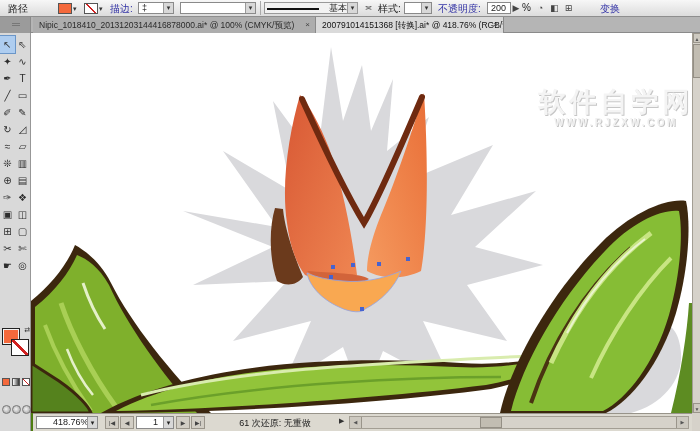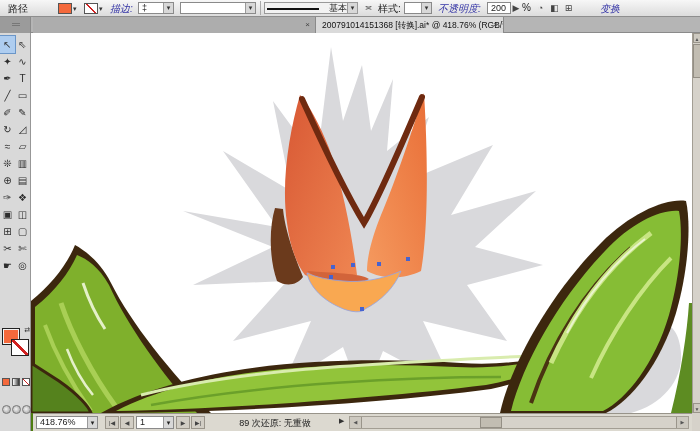--- a/index.html
+++ b/index.html
@@ -4,21 +4,21 @@
 <style>
   * { margin:0; padding:0; box-sizing:border-box; }
   html,body { width:700px; height:431px; overflow:hidden; }
   body { font-family:"Liberation Sans","DejaVu Sans",sans-serif; font-size:10px; color:#222; }
   #app { position:relative; width:700px; height:431px; background:#4d7c0f; overflow:hidden; }
 
   
   #controlbar { position:absolute; left:0; top:0; width:700px; height:17px;
     background:linear-gradient(#f7f7f7,#dcdcdc); border-bottom:1px solid #8e8e8e; }
   .cb-label { position:absolute; top:2px; font-size:10px; color:#1a1a1a; white-space:nowrap; }
-  .cb-link { color:#3434a6;font-style:italic; }
+  .cb-link { color:#3434a6; }
   .combo { position:absolute; top:2px; height:12px; background:#fff; border:1px solid #8a8a8a;
     font-size:9px; line-height:10px; padding-left:3px; }
   .combo .arr { position:absolute; right:0; top:0; width:10px; height:10px; background:#d8d8d8;
     border-left:1px solid #9a9a9a; text-align:center; font-size:7px; line-height:10px; color:#333; }
   .swatch-btn { position:absolute; top:3px; width:24px; height:12px; }
   .swatch-box { position:absolute; left:0; top:0; width:14px; height:11px; border:1px solid #555; }
   .swatch-arr { position:absolute; left:15px; top:2px; font-size:7px; color:#333; }
   #fill-swatch-box { background:#f4693c; }
   #stroke-swatch-box { background:#fff;
     background-image:linear-gradient(45deg,transparent 44%,#d02020 44%,#d02020 56%,transparent 56%); }
@@ -80,21 +80,21 @@
     border-left:1px solid #a39e94; }
   .sc-arrow { position:absolute; left:0; width:8px; height:10px; font-size:5px; text-align:center;
     line-height:10px; color:#555; background:#cdc9c0; border:1px solid #9a958b; }
   #vthumb { position:absolute; left:0; top:11px; width:8px; height:34px; background:#c2bdb2;
     border:1px solid #948f85; }
   #corner { position:absolute; left:692px; top:413px; width:8px; height:18px; background:#d6d2ca; }
 
   #statusbar { position:absolute; left:33px; top:413px; width:659px; height:18px;
     background:#dcd9d0; border-top:1px solid #98948a; font-size:9px; }
   .sb-combo { position:absolute; top:2px; height:13px; background:#fff; border:1px solid #8a8a8a;
-    font-size:9px; line-height:11px; padding-left:3px; }
+    font-size:9px; line-height:11px; padding-left:16px; }
   .sb-combo .arr { position:absolute; right:0; top:0; width:10px; height:11px; background:#d8d8d8;
     border-left:1px solid #9a9a9a; text-align:center; font-size:7px; line-height:11px; }
   .sb-btn { position:absolute; top:2px; width:14px; height:13px; background:#d2cec5;
     border:1px solid #9a958b; text-align:center; font-size:6px; line-height:12px; color:#444; }
   #status-text { position:absolute; left:178px; top:3px; width:128px; text-align:center;
     color:#1a1a1a; white-space:nowrap; }
   #status-menu { position:absolute; left:306px; top:3px; font-size:7px; color:#333; }
   #hscroll { position:absolute; left:316px; top:2px; width:340px; height:13px; background:#d6d2ca;
     border:1px solid #a39e94; }
   #h-left { position:absolute; left:0; top:0; width:12px; height:11px; font-size:5px;
@@ -146,20 +146,21 @@
     <span class="cb-icon" style="left:548px">◧</span>
     <span class="cb-icon" style="left:562px">⊞</span>
     <span class="cb-label cb-link" style="left:600px">变换</span>
   </div>
 
   <div id="tabbar">
     <span id="toolbox-stub">
         <i></i>
       </span>
     <span class="doc-tab inactive" style="left:33px;width:283px">
+      <span>Nipic_1018410_20131203144416878000.ai* @ 100% (CMYK/预览)</span>
       <span class="tab-close">×</span>
     </span>
     <span class="doc-tab active" style="left:316px;width:188px">
       <span>200791014151368 [转换].ai* @ 418.76% (RGB/预览)</span>
       <span class="tab-close">×</span>
     </span>
   </div>
 
   <div id="toolbox">
     <div id="toolbox-grid">
@@ -266,20 +267,24 @@
       <g>
         <path d="M469,380 C480,330 520,260 570,210 C600,180 635,165 655,168 C660,190 658,235 645,280 C630,330 600,368 575,380 Z" fill="#3c270e"></path>
         <path d="M480,378 C492,330 528,266 574,218 C600,190 630,176 648,178 C652,198 650,240 638,282 C624,330 596,366 572,378 Z" fill="#86bd35"></path>
         <path d="M500,370 C520,310 555,255 600,215" fill="none" stroke="#4a3312" stroke-width="4"></path>
         <path d="M520,330 C545,275 580,230 620,200" fill="none" stroke="#c8e583" stroke-width="5"></path>
         <path d="M560,345 C580,300 610,255 640,225" fill="none" stroke="#c8e583" stroke-width="4"></path>
         <path d="M536,300 C556,262 584,228 614,206" fill="none" stroke="#e9f4cd" stroke-width="2"></path>
         <path d="M640,380 C650,340 656,300 658,270 L661,270 L661,380 Z" fill="#5d8c22"></path>
       </g>
     </svg>
+    <div id="watermark">
+      <div id="wm-line1">软件自学网</div>
+      <div id="wm-line2">WWW.RJZXW.COM</div>
+    </div>
   </div>
 
   <div id="vscroll">
     <span class="sc-arrow" style="top:0">▲</span>
     <span id="vthumb"></span>
     <span class="sc-arrow" style="bottom:0">▼</span>
   </div>
   <div id="corner"></div>
 
   <div id="statusbar">
@@ -288,21 +293,21 @@
       <span class="arr">▾</span>
     </span>
     <span class="sb-btn" style="left:72px">|◀</span>
     <span class="sb-btn" style="left:87px">◀</span>
     <span class="sb-combo" style="left:103px;width:38px">
       <span>1</span>
       <span class="arr">▾</span>
     </span>
     <span class="sb-btn" style="left:143px">▶</span>
     <span class="sb-btn" style="left:158px">▶|</span>
-    <span id="status-text">89 次还原: 无重做</span>
+    <span id="status-text">61 次还原: 无重做</span>
     <span id="status-menu">▶</span>
     <span id="hscroll">
       <span id="h-left">◀</span>
       <span id="hthumb"></span>
       <span id="h-right">▶</span>
     </span>
   </div>
 
 </div>
 

